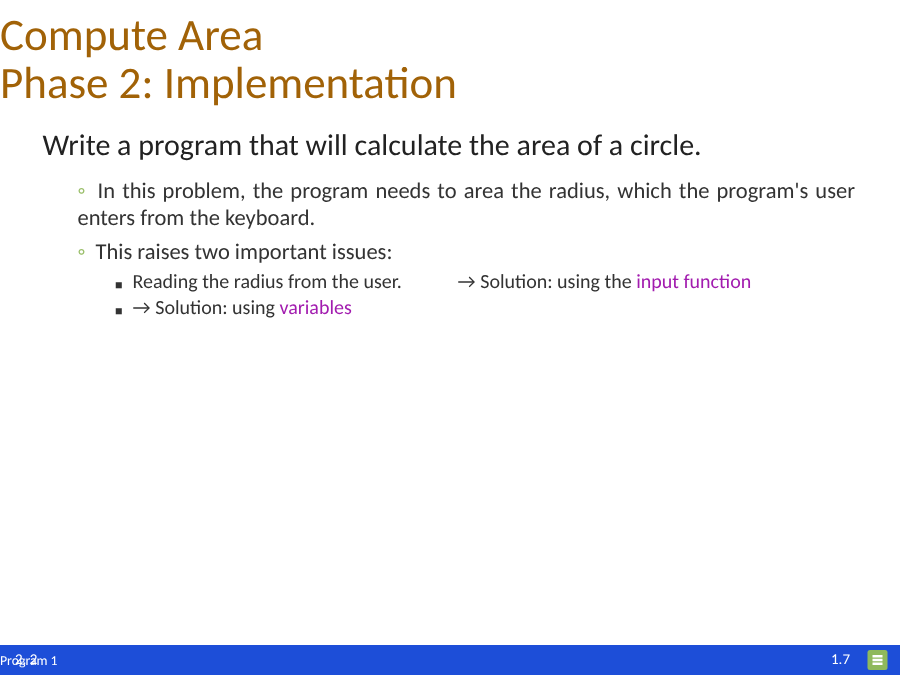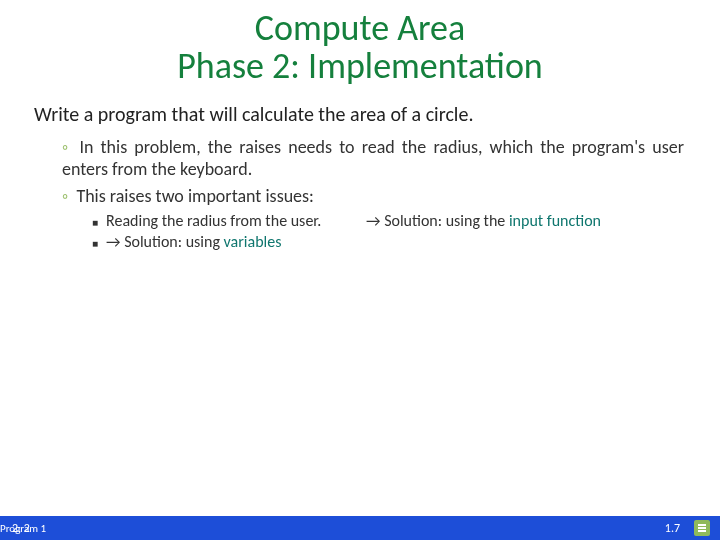--- a/index.html
+++ b/index.html
@@ -1,28 +1,28 @@
 <!DOCTYPE html>
 <html><head>
 <meta charset="utf-8">
 <style>
   * { margin: 0; padding: 0; box-sizing: border-box; }
   html, body { width: 720px; height: 540px; font-family: "Segoe UI", "Calibri", Arial, sans-serif; background: #fff; overflow: hidden; }
   .slide { position: relative; width: 720px; height: 540px; }
-  .title { text-align: center; color: #15803d; font-weight: 300; font-size: 36px; line-height: 1.05; padding-top: 10px; }
-  .intro { color: #222; font-size: 20px; font-weight: 400; margin: 16px 0 10px 34px; }
+  .title { color: #a16207; font-weight: 300; font-size: 36px; line-height: 1.05; padding-top: 10px; }
+  .intro { color: #222; font-size: 24px; font-weight: 400; margin: 16px 0 10px 34px; }
   .lvl1 { color: #6f9a3e; font-size: 20px; margin-left: 34px; margin-bottom: 8px; }
   .lvl1 .bullet { color: #6f9a3e; margin-right: 6px; }
   .lvl2 { color: #333; font-size: 18px; margin: 2px 36px 4px 62px; text-align: justify; line-height: 1.25; }
   .lvl2 .ring { color: #9bbf6b; margin-right: 8px; }
   .lvl3row { display: flex; margin: 2px 36px 2px 92px; font-size: 16px; color: #333; }
   .lvl3row .sq { color: #333; margin-right: 8px; font-size: 10px; position: relative; top: 5px; }
   .lvl3row .left { flex: 0 0 260px; }
   .lvl3row .right { color: #333; }
-  .kw { color: #0f766e; }
+  .kw { color: #a21caf; }
   .bold { font-weight: 600; }
   .footer { position: absolute; left: 0; right: 0; bottom: 0; height: 24px; background: #1d4ed8; color: #fff; font-size: 12px; display: flex; align-items: center; }
   .footer .sec { position: absolute; left: 12px; }
   .footer .mid { width: 100%; text-align: left; font-size: 11px; }
   .footer .page { position: absolute; right: 40px; }
   .footer .icon { position: absolute; right: 10px; width: 16px; height: 16px; background: #8fb95b; border-radius: 2px; display: flex; align-items: center; justify-content: center; }
   .footer .icon::before { content: ""; width: 8px; height: 2px; background: #fff; box-shadow: 0 -3px 0 #fff, 0 3px 0 #fff; }
   .spacer { height: 6px; }
 </style>
 </head>
@@ -31,21 +31,21 @@
 
   <div class="title">
     <span>Compute Area</span><br>
     <span>Phase 2: Implementation</span>
   </div>
 
   <div class="intro">Write a program that will calculate the area of a circle.</div>
 
 
   <div class="lvl2">
-    <span class="ring">◦</span><span>In this problem, the raises needs to read the radius, which the program's user enters from the keyboard.</span>
+    <span class="ring">◦</span><span>In this problem, the program needs to area the radius, which the program's user enters from the keyboard.</span>
   </div>
 
   <div class="lvl2">
     <span class="ring">◦</span><span>This raises two important issues:</span>
   </div>
 
   <div class="lvl3row">
     <span class="sq">■</span>
     <span class="left">Reading the radius from the user.</span>
     <span class="right">

